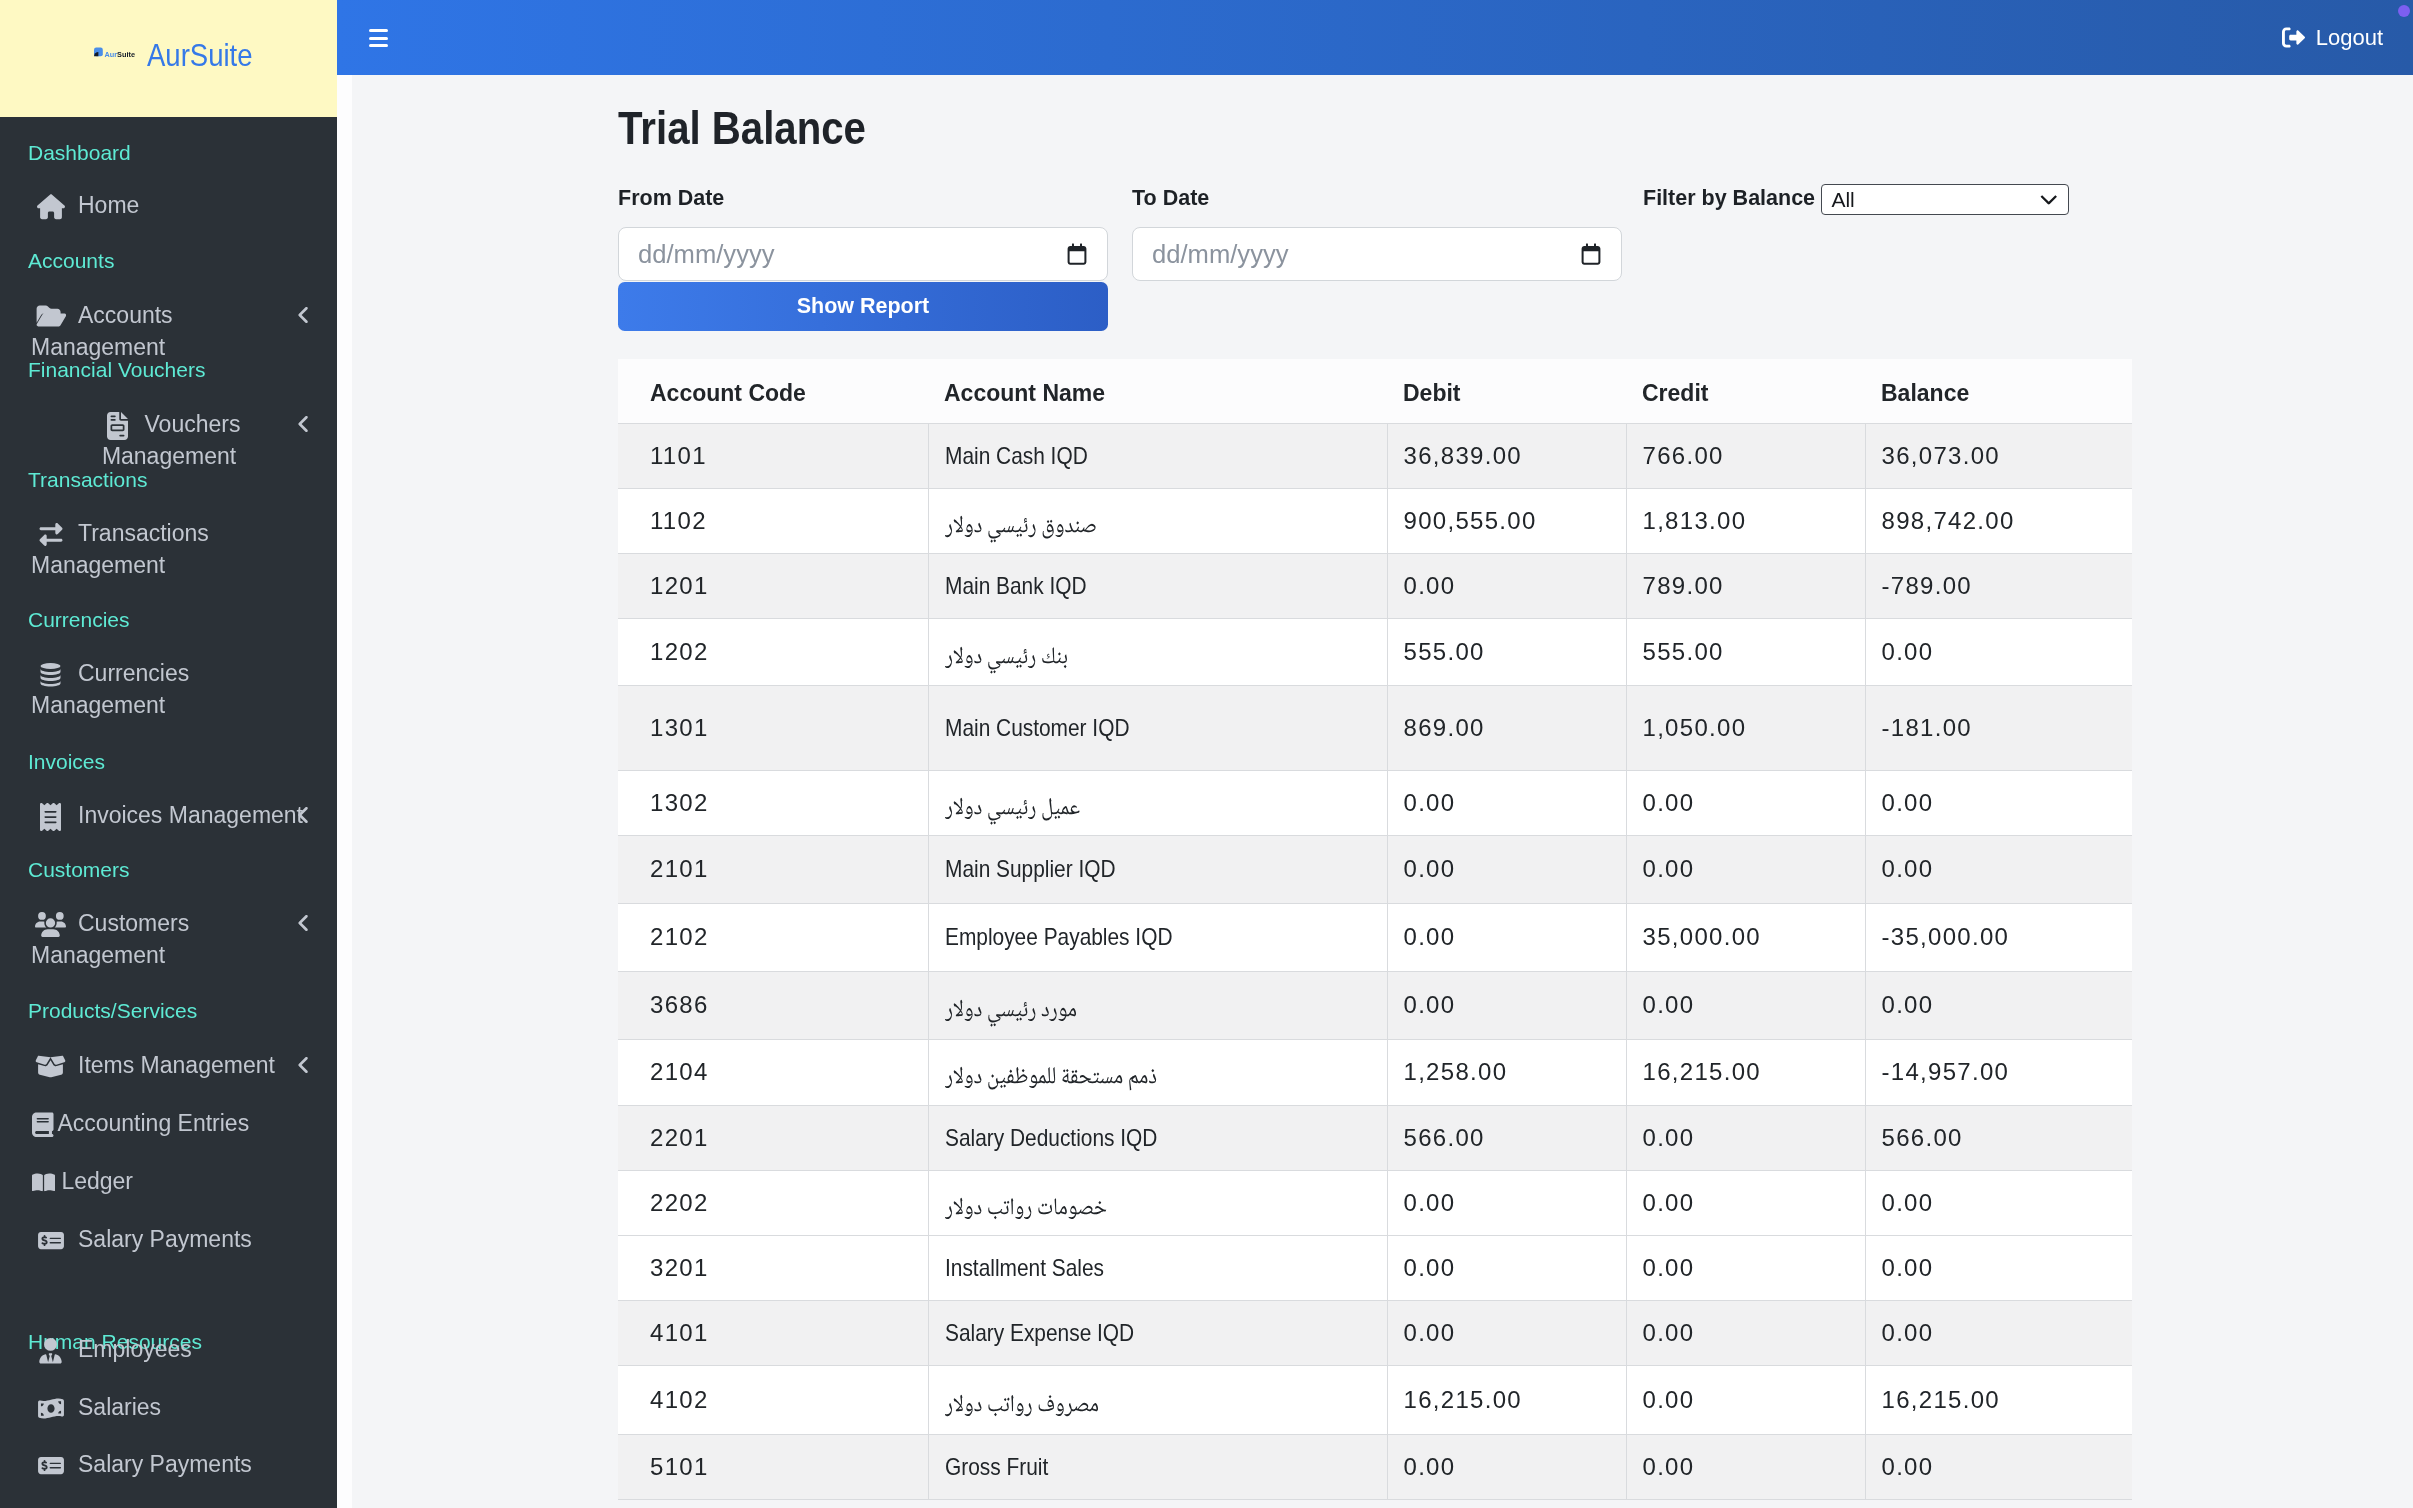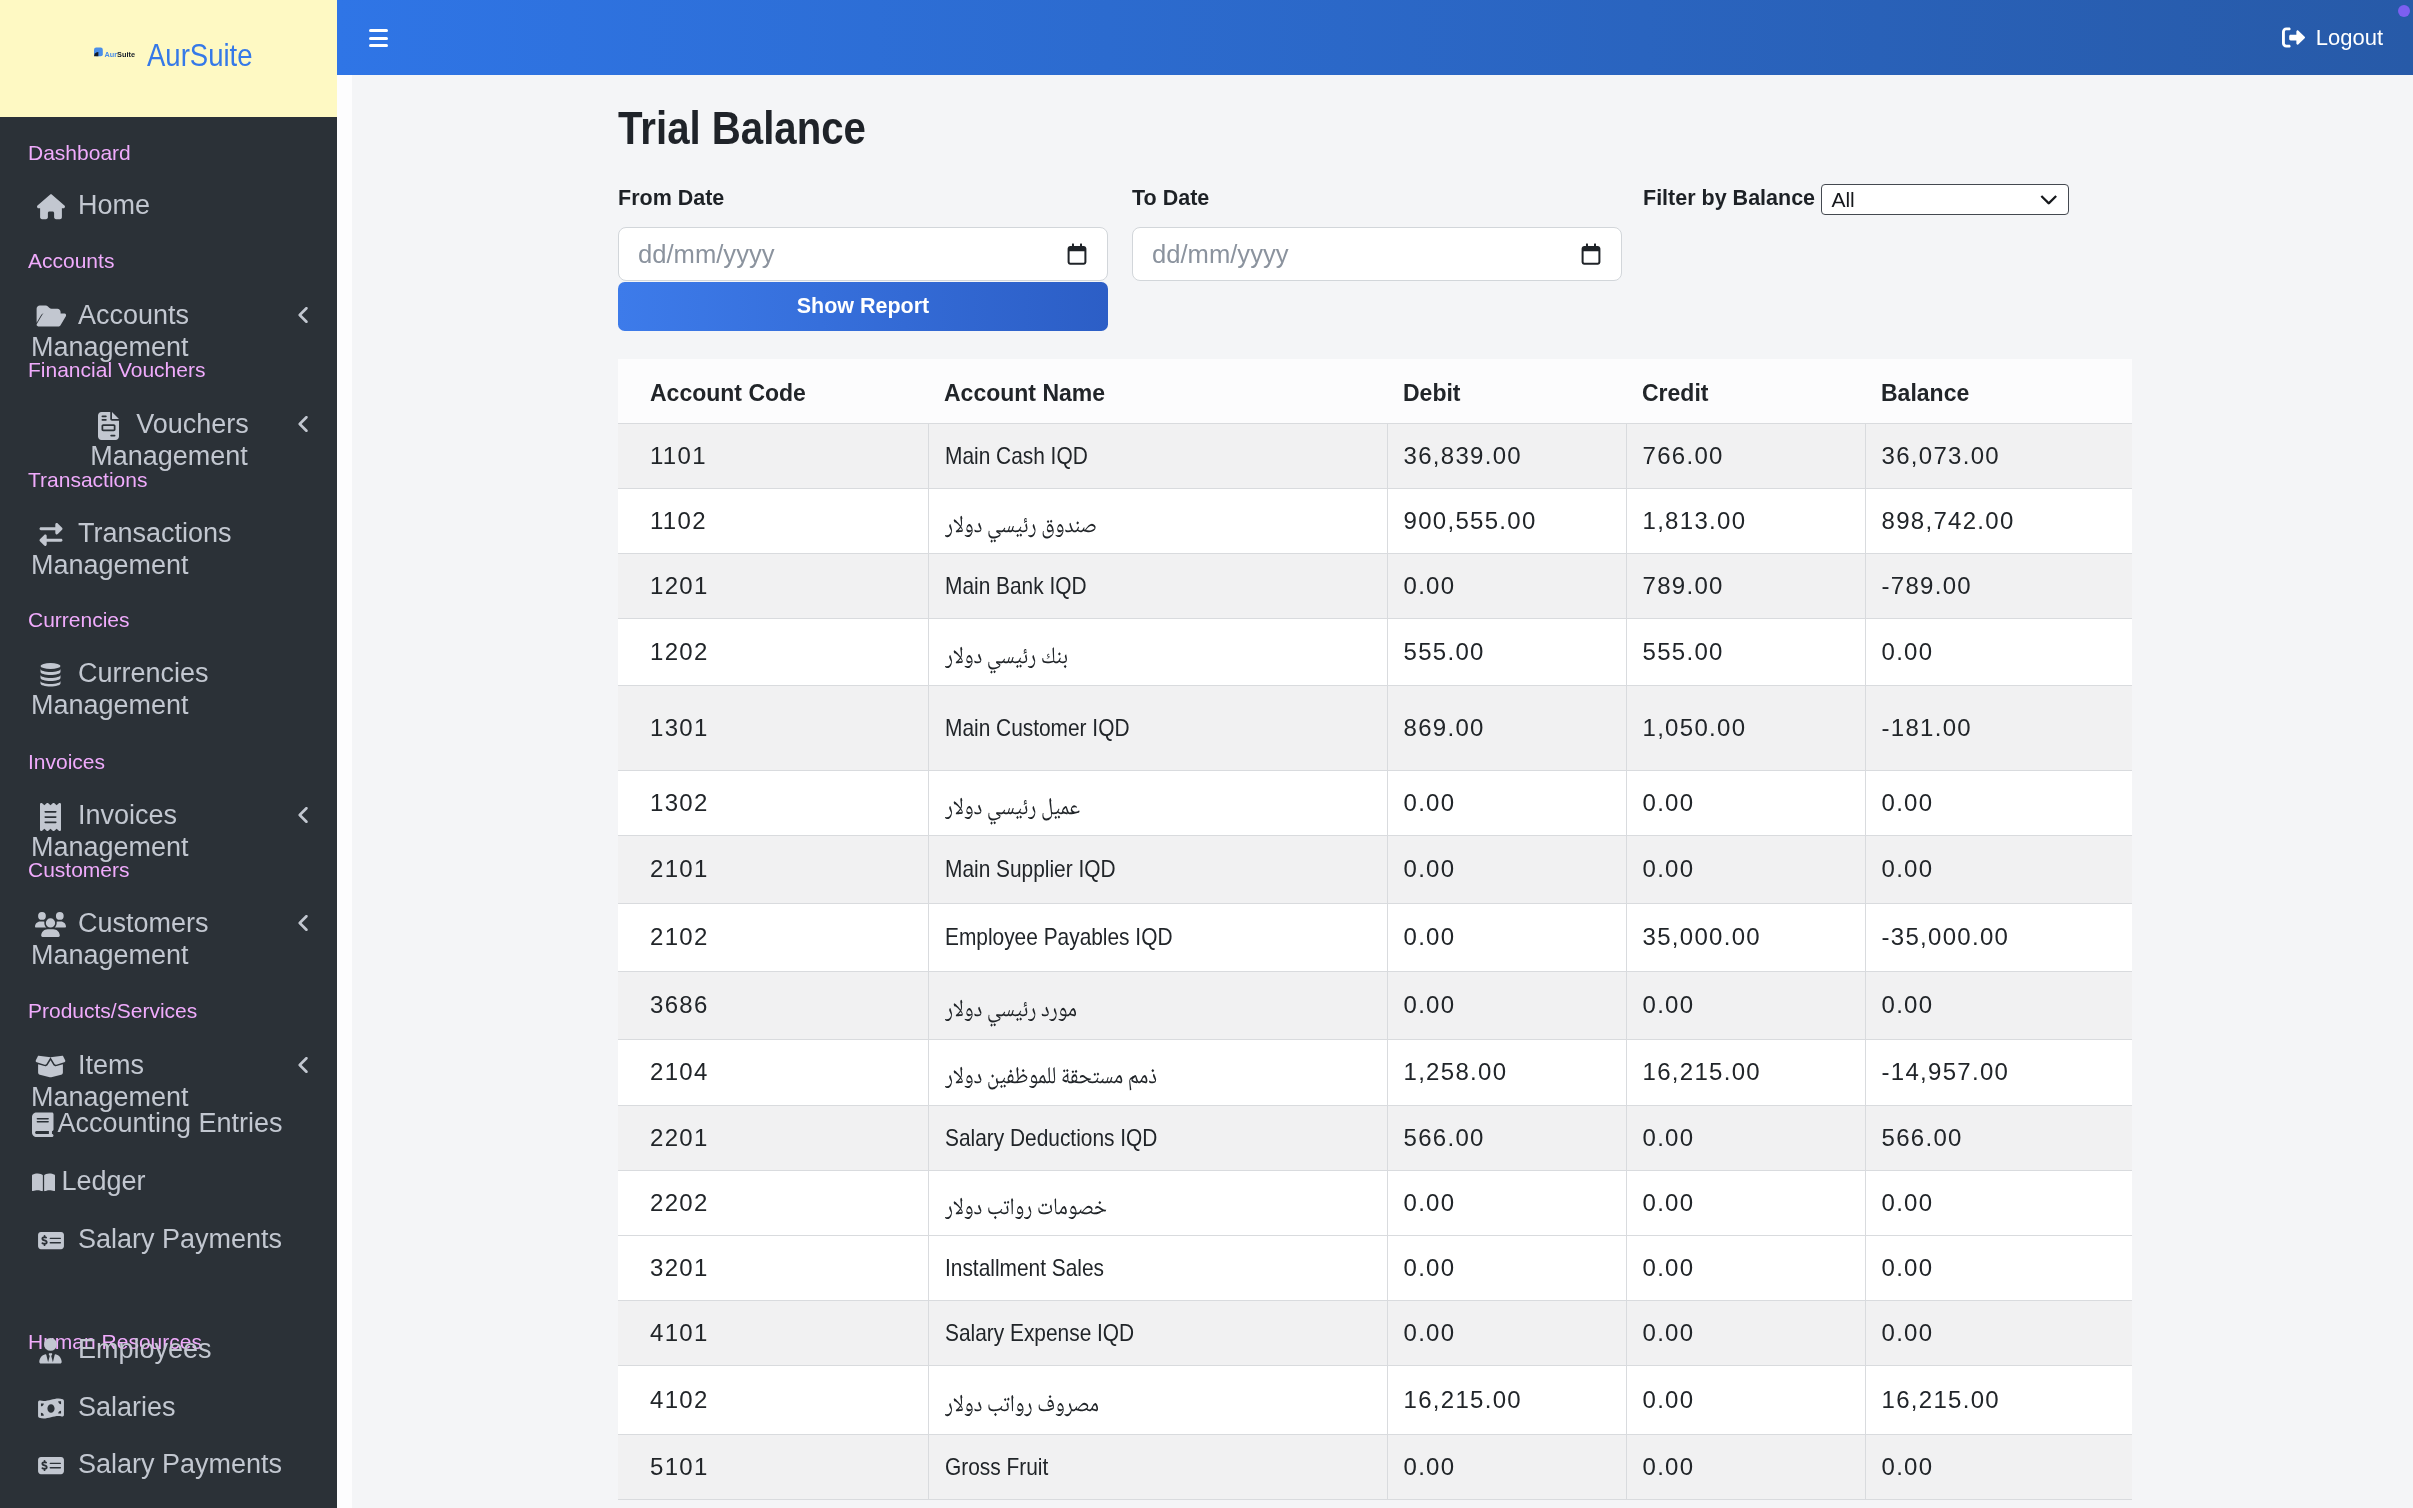--- a/index.html
+++ b/index.html
@@ -5,22 +5,22 @@
 html,body { width:2413px; height:1508px; overflow:hidden; background:#f4f5f7; font-family:"Liberation Sans",sans-serif; }
 #sidebar { position:absolute; left:0; top:0; width:337px; height:1508px; background:#2b3137; z-index:5; }
 #brand { position:absolute; left:0; top:0; width:337px; height:117px; background:#fef9c3; }
 #topbar { position:absolute; left:337px; top:0; width:2077px; height:75px; background:linear-gradient(90deg,#2f75e6,#275aa8); }
 .burger { position:absolute; left:32px; top:29px; width:19px; height:18px; }
 .burger span { display:block; height:3px; border-radius:2px; background:#fff; margin-bottom:4.6px; }
 .logout { position:absolute; right:31px; top:0; height:75px; display:flex; align-items:center; color:#fff; font-size:22px; }
 .dot { position:absolute; right:3.4px; top:5.4px; width:12px; height:12px; border-radius:50%; background:#7c5ff0; z-index:9; }
 
 
-.sb-h { position:absolute; left:28px; color:#f0abfc; font-size:21px;text-align:right; }
-.sb-i { position:absolute; left:0; width:337px; padding:0 30px 0 31px; color:#c2c7d0; font-size:27px; line-height:32px; }
+.sb-h { position:absolute; left:28px; color:#5eead4; font-size:21px;text-align:right; }
+.sb-i { position:absolute; left:0; width:337px; padding:0 30px 0 31px; color:#c2c7d0; font-size:23px; line-height:32px; }
 .sb-i .ic { display:inline-block; width:39px; margin-right:8px; text-align:center; }
 .sb-i.cp { padding-left:32px; }
 .sb-i.cp .ic { width:20px; margin-right:5.4px; text-align:left; }
 .sb-i.cp2 .ic { width:24px; margin-right:5.4px; }
 .chev { position:absolute; right:27px; top:16px; transform:translateY(-50%); line-height:0; }
 
 
 .brand-logo { position:absolute; left:94px; top:39px; }
 .brand-name { position:absolute; left:147px; top:37px; font-size:32px; color:#3579e8; transform:scaleX(0.86); transform-origin:left top; white-space:nowrap; }
 

